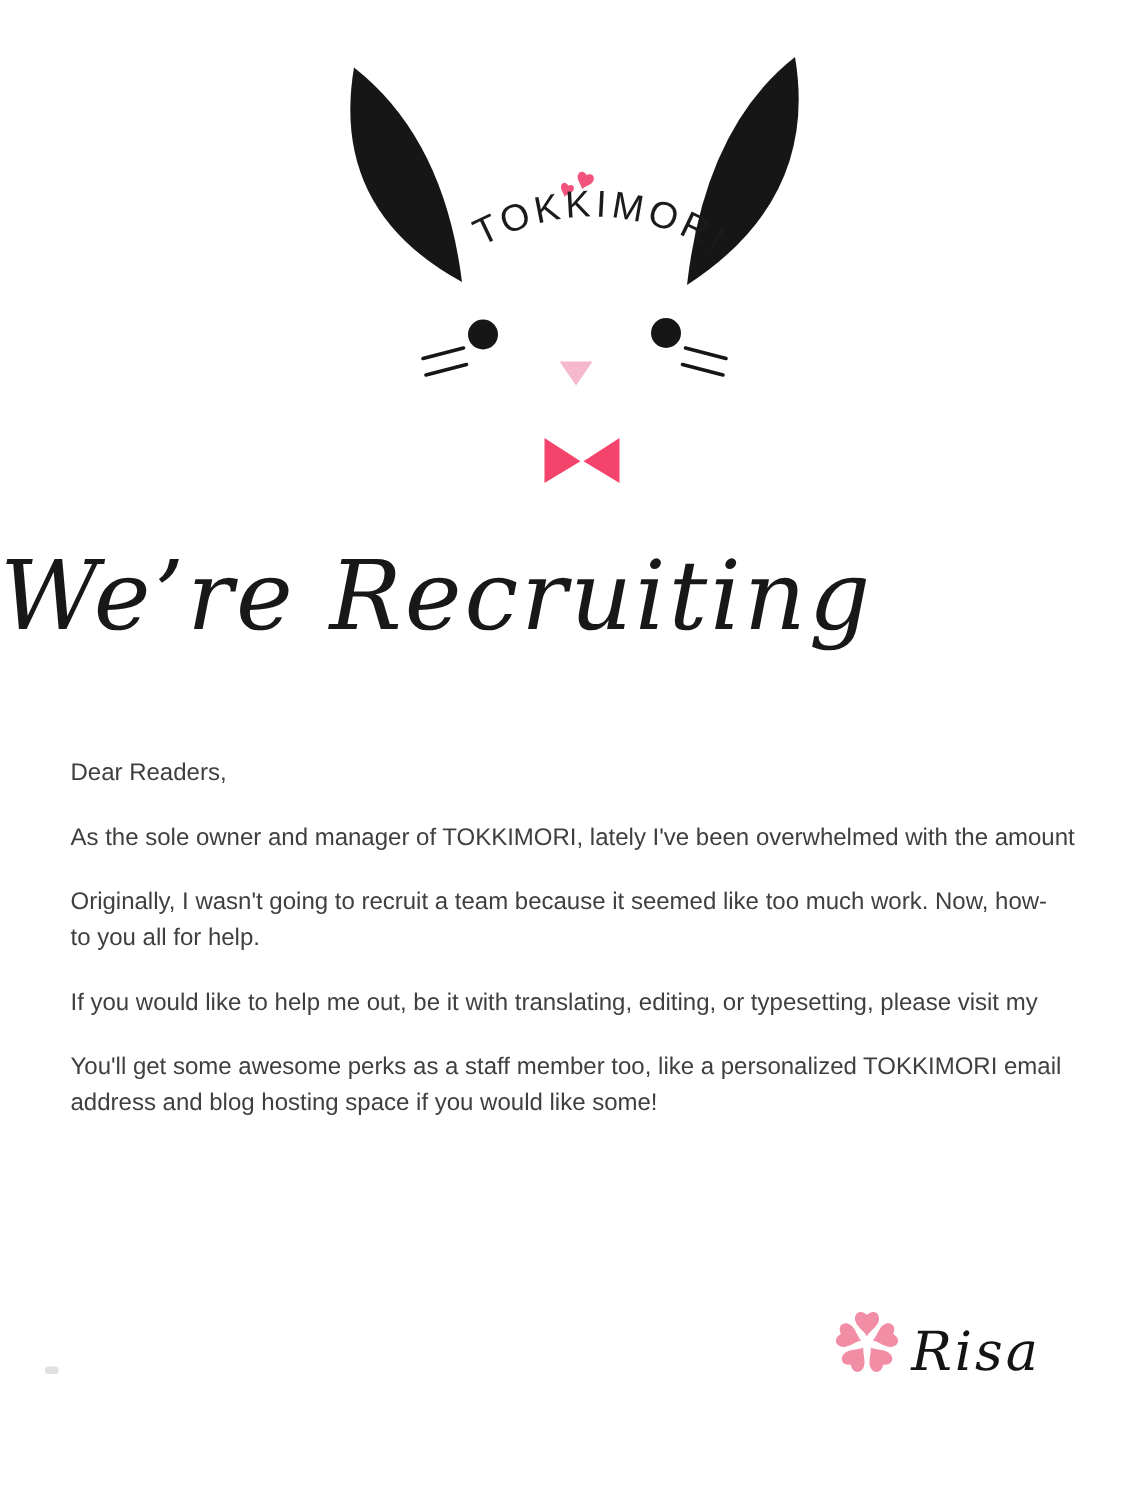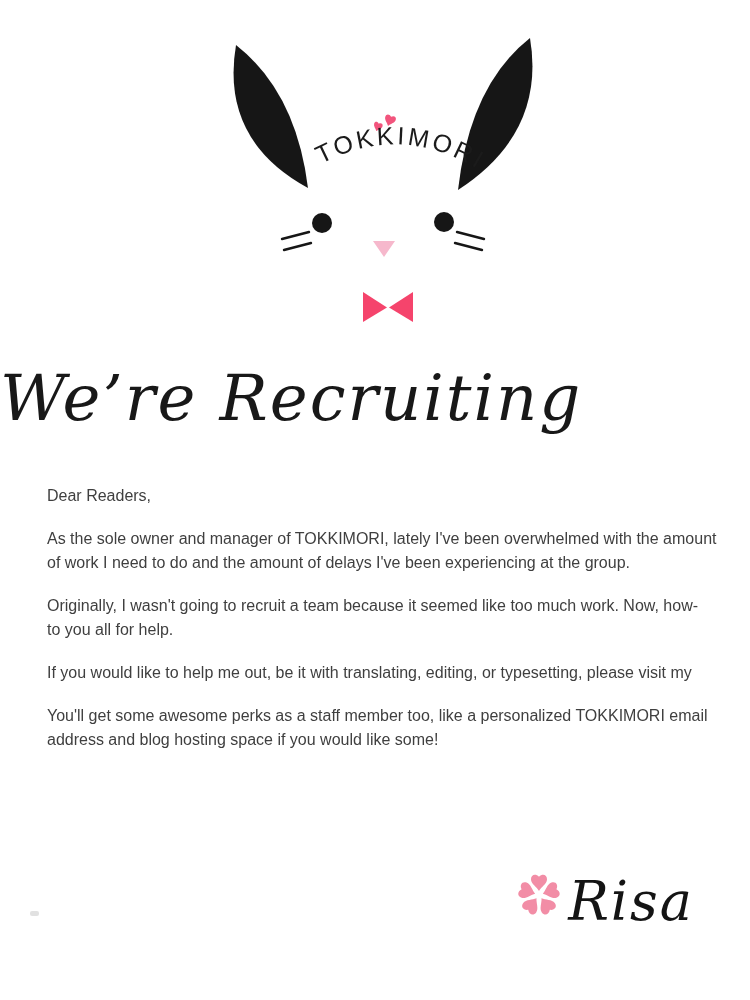--- a/index.html
+++ b/index.html
@@ -13,29 +13,29 @@
   .ink{fill:var(--ink);}
   .heartfill{fill:var(--heart_pink);}
   .whiskers line{stroke:var(--ink);stroke-width:2.4;stroke-linecap:round;}
   .nose{fill:var(--nose_pink);}
   .bow path{fill:var(--pink);}
   .brand-text{font-family:"Liberation Sans",sans-serif;font-size:25px;letter-spacing:3px;
         fill:#1b1b1b;font-weight:400;}
   .heading{position:absolute;top:366px;left:0;width:100%;margin:0;text-align:left;
         font-family:"DejaVu Serif",serif;font-style:italic;font-weight:400;
         font-size:64px;line-height:1;letter-spacing:2px;color:#181818;}
-  .letter{position:absolute;top:484px;left:47px;right:26px;color:var(--text);
+  .letter{position:absolute;top:504px;left:47px;right:26px;color:var(--text);
         font-size:16px;line-height:24px;}
   .letter p{margin:0 0 19px 0;}
   .line{display:block;white-space:nowrap;}
   .link{color:var(--link);text-decoration:none;cursor:pointer;}
   .signature{position:absolute;top:872px;right:56px;display:flex;align-items:center;}
   .flower{margin:0 6px 14px 0;flex:0 0 auto;}
   .petal{fill:var(--flower_pink);}
-  .sig-name{font-family:"DejaVu Serif",serif;font-style:italic;font-size:54px;
+  .sig-name{font-family:"DejaVu Serif",serif;font-style:italic;font-size:36px;
         letter-spacing:2px;color:#141414;line-height:1;text-align:right;}
   .artifact{position:absolute;left:30px;top:911px;width:9px;height:5px;
         background:#d9d9d9;border-radius:2px;opacity:.8;}
 </style>
 </head>
 <body>
 
 <div class="page">
 
   <svg class="logo-svg" width="750" height="340" viewBox="0 0 750 340">
@@ -76,21 +76,20 @@
 
   <h1 class="heading">We’re Recruiting</h1>
 
   <div class="letter">
     <p>
       <span class="line">Dear Readers,</span>
     </p>
 
     <p>
       <span class="line">As the sole owner and manager of TOKKIMORI, lately I've been overwhelmed with the amount</span>
-      <span class="line">of work I need to do and the amount of delays I've been experiencing at the group.</span>
     </p>
 
     <p>
       <span class="line">Originally, I wasn't going to recruit a team because it seemed like too much work. Now, how-</span>
       <span class="line">to you all for help.</span>
     </p>
 
     <p>
       <span class="line">If you would like to help me out, be it with translating, editing, or typesetting, please visit my</span>
     </p>

